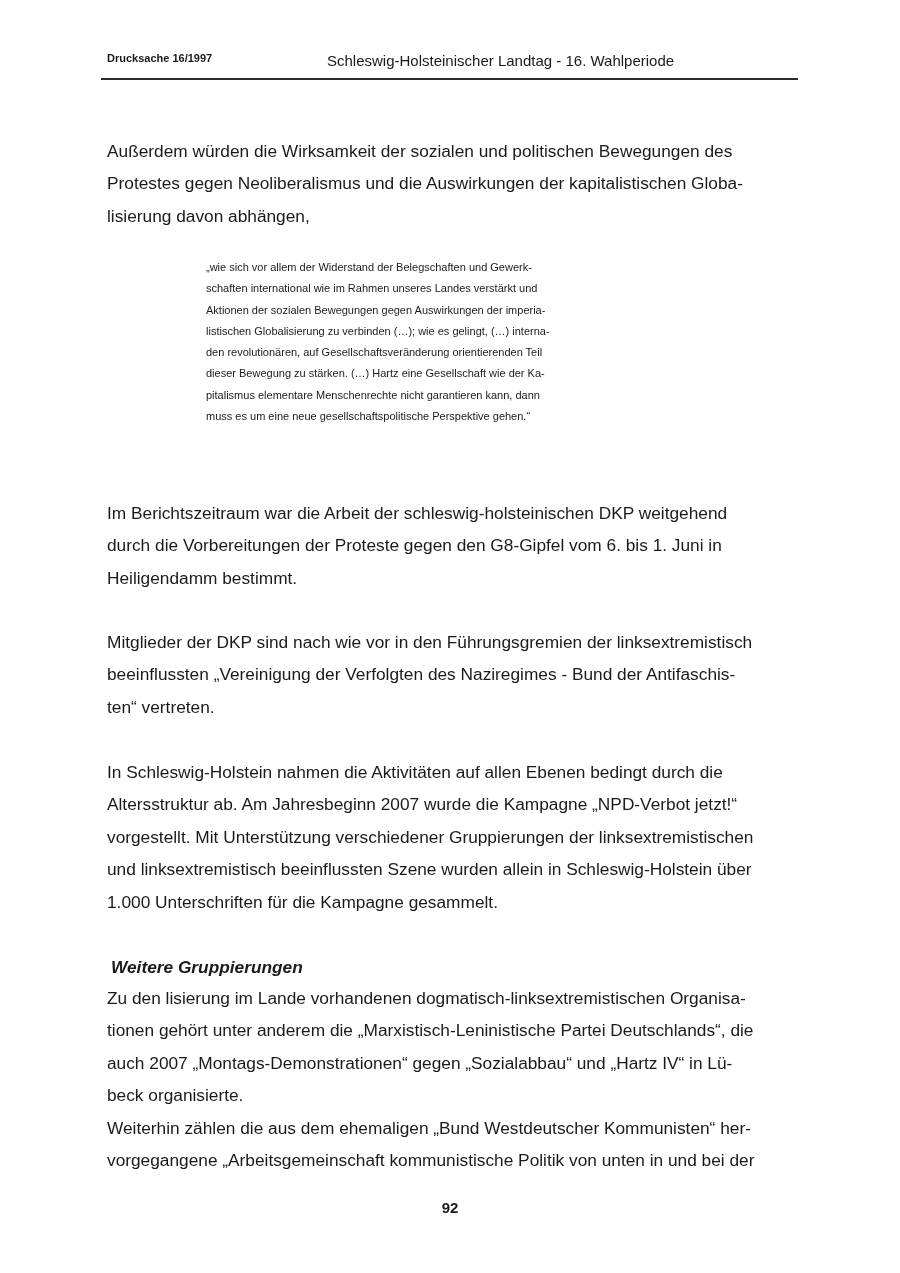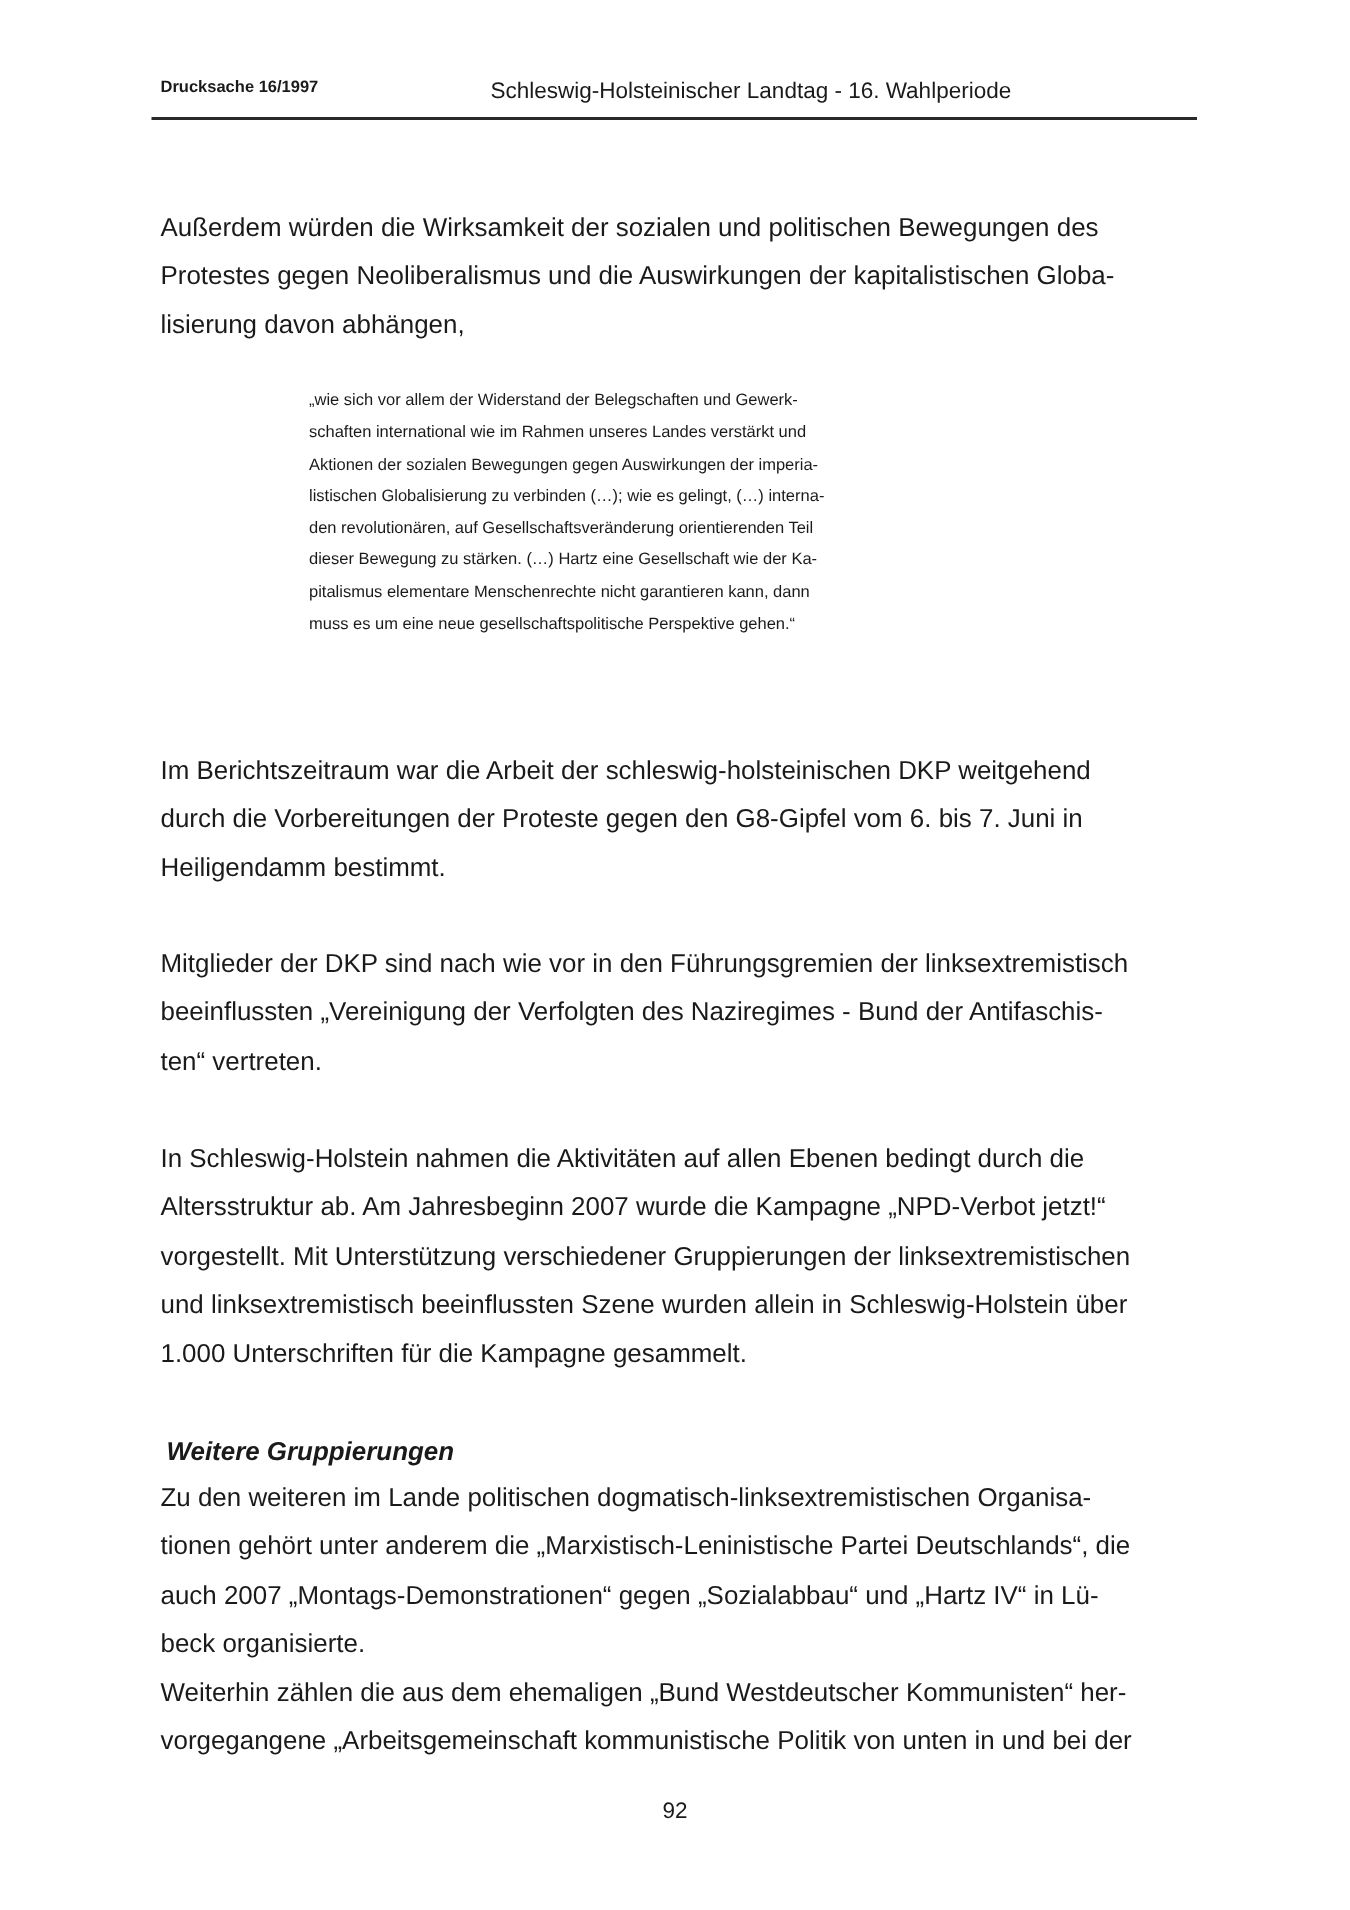--- a/index.html
+++ b/index.html
@@ -10,21 +10,21 @@
   .header .doc-no { position: absolute; left: 6px; top: 0; font-size: 11px; font-weight: bold; }
   .header .org { position: absolute; left: 226px; top: 0; font-size: 15px; }
   .para { position: absolute; left: 107px; width: 690px; font-size: 17.3px;
           line-height: 32.4px; margin: 0; }
   .line { display: block; white-space: nowrap; }
   .quote { position: absolute; left: 206px; width: 580px; font-size: 11px;
            line-height: 21.3px; margin: 0; }
   .heading { position: absolute; left: 107px; top: 953px; font-size: 17.3px;
              font-weight: bold; font-style: italic; margin: 4px; }
   .page-no { position: absolute; left: 0; width: 900px; top: 1199px; text-align: center;
-             font-size: 15px; }
+             font-size: 15px; font-weight: bold; }
 </style>
 </head>
 <body>
 
 <div class="header">
   <span class="doc-no">Drucksache 16/1997</span>
   <span class="org">Schleswig-Holsteinischer Landtag - 16. Wahlperiode</span>
 </div>
 
 <p class="para" style="top:135px;">
@@ -39,42 +39,42 @@
   <span class="line">Aktionen der sozialen Bewegungen gegen Auswirkungen der imperia-</span>
   <span class="line">listischen Globalisierung zu verbinden (…); wie es gelingt, (…) interna-</span>
   <span class="line">den revolutionären, auf Gesellschaftsveränderung orientierenden Teil</span>
   <span class="line">dieser Bewegung zu stärken. (…) Hartz eine Gesellschaft wie der Ka-</span>
   <span class="line">pitalismus elementare Menschenrechte nicht garantieren kann, dann</span>
   <span class="line">muss es um eine neue gesellschaftspolitische Perspektive gehen.“</span>
 </blockquote>
 
 <p class="para" style="top:497px;">
   <span class="line">Im Berichtszeitraum war die Arbeit der schleswig-holsteinischen DKP weitgehend</span>
-  <span class="line">durch die Vorbereitungen der Proteste gegen den G8-Gipfel vom 6. bis 7. Juni in</span>
+  <span class="line">durch die Vorbereitungen der Proteste gegen den G8-Gipfel vom 6. bis 1. Juni in</span>
   <span class="line">Heiligendamm bestimmt.</span>
 </p>
 
 <p class="para" style="top:626px;">
   <span class="line">Mitglieder der DKP sind nach wie vor in den Führungsgremien der linksextremistisch</span>
   <span class="line">beeinflussten „Vereinigung der Verfolgten des Naziregimes - Bund der Antifaschis-</span>
   <span class="line">ten“ vertreten.</span>
 </p>
 
 <p class="para" style="top:756px;">
   <span class="line">In Schleswig-Holstein nahmen die Aktivitäten auf allen Ebenen bedingt durch die</span>
   <span class="line">Altersstruktur ab. Am Jahresbeginn 2007 wurde die Kampagne „NPD-Verbot jetzt!“</span>
   <span class="line">vorgestellt. Mit Unterstützung verschiedener Gruppierungen der linksextremistischen</span>
   <span class="line">und linksextremistisch beeinflussten Szene wurden allein in Schleswig-Holstein über</span>
   <span class="line">1.000 Unterschriften für die Kampagne gesammelt.</span>
 </p>
 
 <h3 class="heading">Weitere Gruppierungen</h3>
 
 <p class="para" style="top:982px;">
-  <span class="line">Zu den weiteren im Lande politischen dogmatisch-linksextremistischen Organisa-</span>
+  <span class="line">Zu den lisierung im Lande vorhandenen dogmatisch-linksextremistischen Organisa-</span>
   <span class="line">tionen gehört unter anderem die „Marxistisch-Leninistische Partei Deutschlands“, die</span>
   <span class="line">auch 2007 „Montags-Demonstrationen“ gegen „Sozialabbau“ und „Hartz IV“ in Lü-</span>
   <span class="line">beck organisierte.</span>
   <span class="line">Weiterhin zählen die aus dem ehemaligen „Bund Westdeutscher Kommunisten“ her-</span>
   <span class="line">vorgegangene „Arbeitsgemeinschaft kommunistische Politik von unten in und bei der</span>
 </p>
 
 <div class="page-no">92</div>
 
 </body></html>

